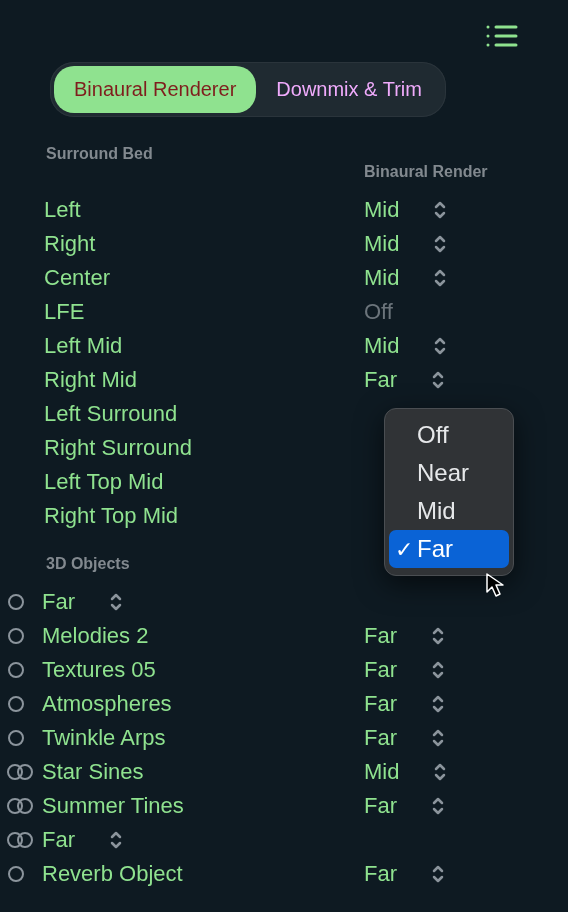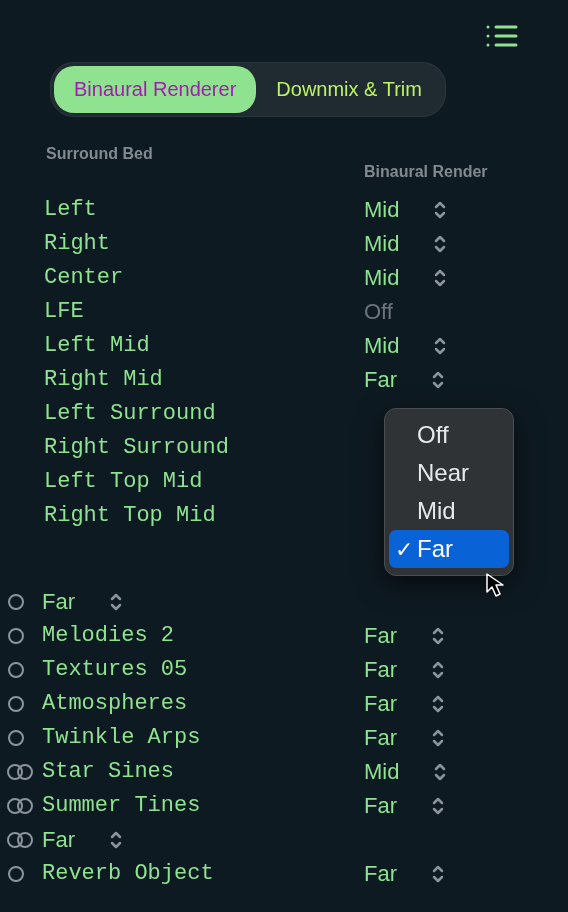--- a/index.html
+++ b/index.html
@@ -23,23 +23,23 @@
       margin-left:6px;
       margin-bottom:28px;
       box-shadow:inset 0 0 0 1px #2a343b;
     }
     .tab {
       padding:12px 20px;
       border-radius:20px;
       font-size:20px;
       font-weight:500;
       cursor:pointer;
-      color:#bef264;
-    }
-    .tab.active { background:#8fe28f; color:#a21caf; }
+      color:#f0abfc;
+    }
+    .tab.active { background:#8fe28f; color:#7f1d1d; }
     .section-heading {
       display:flex;
       color:#82898f;
       font-size:16px;
       font-weight:600;
       margin-bottom:12px;
       padding-left:2px;
     }
     .section-heading .col-left { flex:1; }
     .section-heading .col-right { width:160px; text-align:left;margin-top:18px; }
@@ -48,21 +48,20 @@
       display:flex;
       align-items:center;
       font-size:22px;
       line-height:32px;
       padding:1px 0;
     }
     .row .channel-label {
       flex:1;
       color:#8fe28f;
       font-weight:500;
-      font-family:Liberation Mono, monospace;
     }
     .row .value-cell {
       width:160px;
       display:flex;
       align-items:center;
       gap:34px;
     }
     .row .value-text { color:#8fe28f; font-weight:500; }
     .row .value-text.off { color:#6b747b; }
     .stepper { color:#8b949c; cursor:pointer; }
@@ -230,20 +229,21 @@
         <span class="channel-label">Right Top Mid</span>
         <span class="value-cell">
           <span class="value-text"></span>
         </span>
       </div>
     </div>
 
   <div class="group-gap"></div>
 
   <div class="section-heading">
+    <span class="col-left">3D Objects</span>
     <span class="col-right"></span>
   </div>
 
   <div class="rows" id="object-rows">
       <div class="row">
         <span class="object-icon-cell">
           <svg width="20" height="20" viewBox="0 0 20 20" fill="none" stroke="currentColor" stroke-width="2">
             <circle cx="10" cy="10" r="7"></circle>
           </svg>
         </span>

